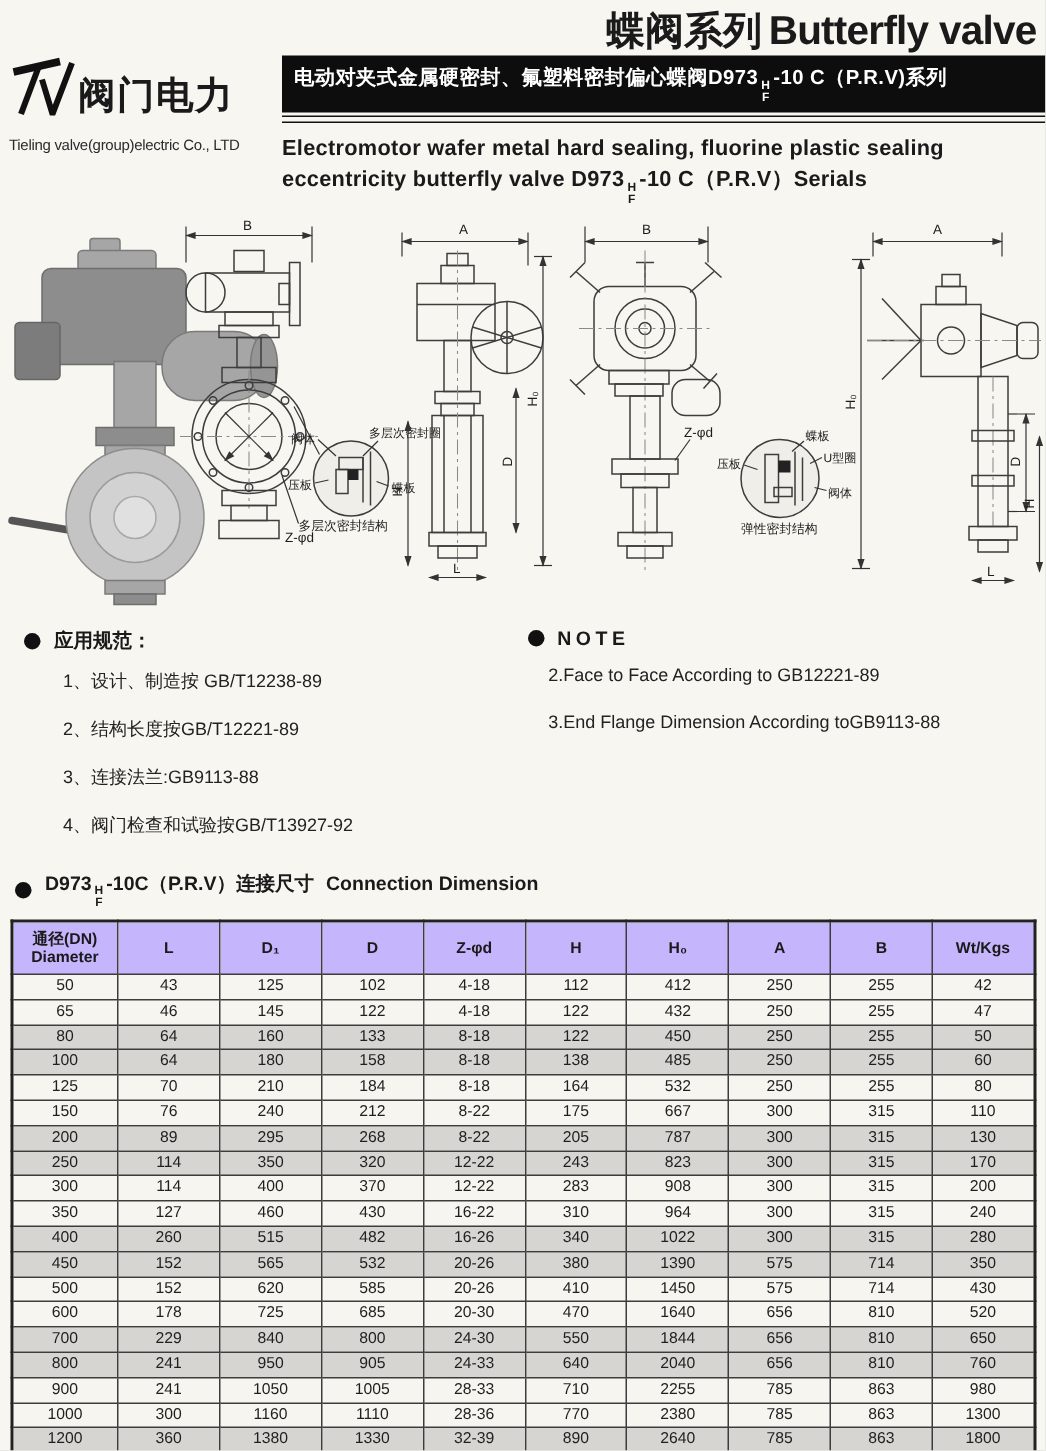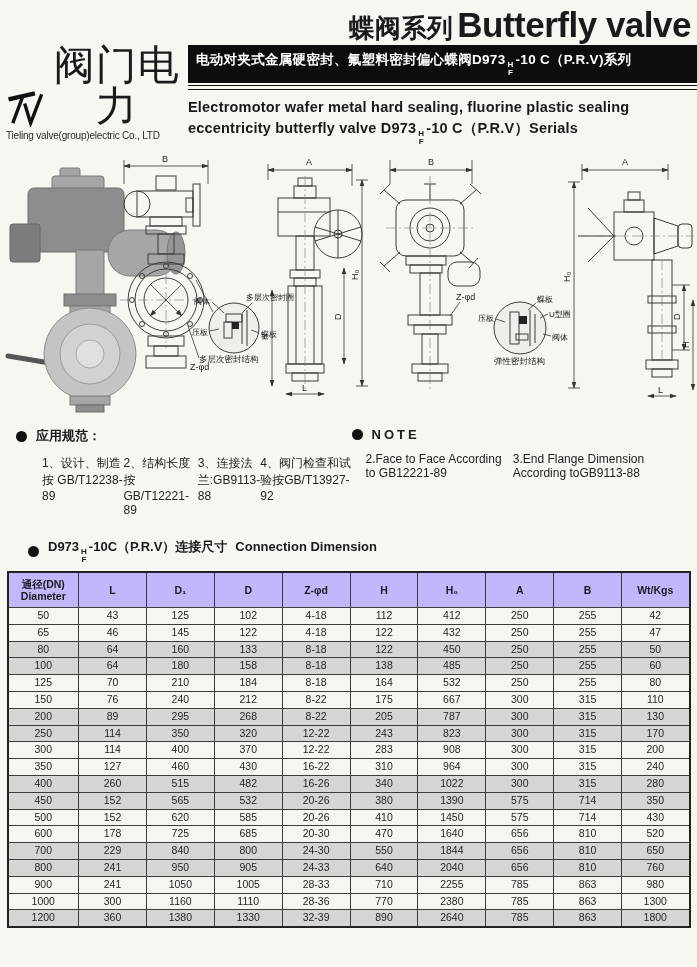--- a/index.html
+++ b/index.html
@@ -1,26 +1,26 @@
 <!DOCTYPE html>
 <html><head>
 <meta charset="utf-8">
 <style>
   html,body{margin:0;padding:0;background:#dcdcd8;}
   .page{position:relative;width:697px;height:967px;margin:0 auto;background:#f7f6f1;
         font-family:"Liberation Sans","DejaVu Sans",sans-serif;color:#1a1a1a;overflow:hidden;}
   
   .series-title{text-align:right;padding:7px 6px 0 0;font-weight:900;line-height:1;letter-spacing:0;}
   .series-title .cn{font-size:26px;}
-  .series-title .en{font-size:35px;letter-spacing:-0.5px;}
+  .series-title .en{font-size:27px;letter-spacing:-0.5px;}
   .header-row{display:flex;margin-top:3px;}
   .logo-block{width:188px;padding-left:6px;box-sizing:border-box;flex:0 0 auto;}
   .logo-line{display:flex;align-items:flex-end;gap:2px;}
-  .logo-cn{font-size:41px;font-weight:400;letter-spacing:1px;line-height:1;text-align:center;}
-  .company{font-size:10px;color:#2b2b2b;margin-top:3px;letter-spacing:-0.2px;white-space:nowrap;}
+  .logo-cn{font-size:25px;font-weight:700;letter-spacing:1px;line-height:1;text-align:center;}
+  .company{font-size:10px;color:#2b2b2b;margin-top:15px;letter-spacing:-0.2px;white-space:nowrap;}
   .banner-block{flex:1;min-width:0;}
   .banner{background:#0d0d0d;color:#fff;font-weight:700;font-size:13.5px;
           padding:6px 4px 6px 8px;letter-spacing:0.3px;white-space:nowrap;}
   .double-rule{border-top:1.5px solid #111;border-bottom:1.5px solid #111;height:3px;margin-top:2px;}
   .subtitle{font-size:14.5px;font-weight:800;margin-top:7px;line-height:1.45;letter-spacing:0.2px;}
   .frac{display:inline-flex;flex-direction:column;align-items:center;font-size:8px;line-height:1;
         vertical-align:-3px;font-weight:700;margin:0 2px;}
   .frac i{font-style:normal;}
   .banner .frac{color:#fff;}
   
@@ -33,27 +33,27 @@
   .dln{stroke:#333;stroke-width:0.8;fill:none;}
   .cl{stroke:#8a8a8a;stroke-width:0.7;stroke-dasharray:10 3 2 3;fill:none;}
   .p1{fill:#8d8d8d;stroke:#6e6e6e;}
   .p2{fill:#a6a6a6;stroke:#7a7a7a;}
   .p3{fill:#c4c4c4;stroke:#8d8d8d;}
   
   .notes{display:flex;padding:14px 10px 0 16px;}
   .note-col{flex:1;min-width:0;}
   .note-title{display:flex;align-items:center;gap:9px;font-weight:800;font-size:13px;}
   .bullet{width:11px;height:11px;border-radius:50%;background:#111;flex:0 0 auto;}
-  .note-items{margin:10px 0 0 26px;display:flex;flex-direction:row;font-size:12px;color:#222;}
+  .note-items{margin:10px 0 0 26px;display:flex;flex-direction:column;font-size:12px;color:#222;}
   .note-col.cn .note-items div{margin-bottom:15px;}
   .note-col.en .note-items{margin-left:14px;}
   .note-col.en .note-items div{margin-bottom:17px;}
   
   .table-title{display:flex;align-items:center;gap:9px;font-size:13px;font-weight:800;
-               padding-left:28px;margin:6px 0 7px 0;}
+               padding-left:10px;margin:6px 0 7px 0;}
   .table-title .en{margin-left:8px;}
   table.dim{width:684px;margin:0 auto;border-collapse:collapse;border:2px solid #222;
             font-size:10.5px;table-layout:fixed;}
   table.dim th,table.dim td{border:1px solid #3c3c3c;text-align:center;padding:0;overflow:hidden;}
   table.dim thead th{background:#c4b5fd;font-weight:700;height:34px;line-height:1.15;}
   table.dim tbody td{background:#f6f5f0;height:15.8px;line-height:15.8px;color:#1f1f1f;}
   table.dim tr.shaded td{background:#d6d5d1;}
   th.dn div{font-size:10.5px;}
 </style>
 </head>

